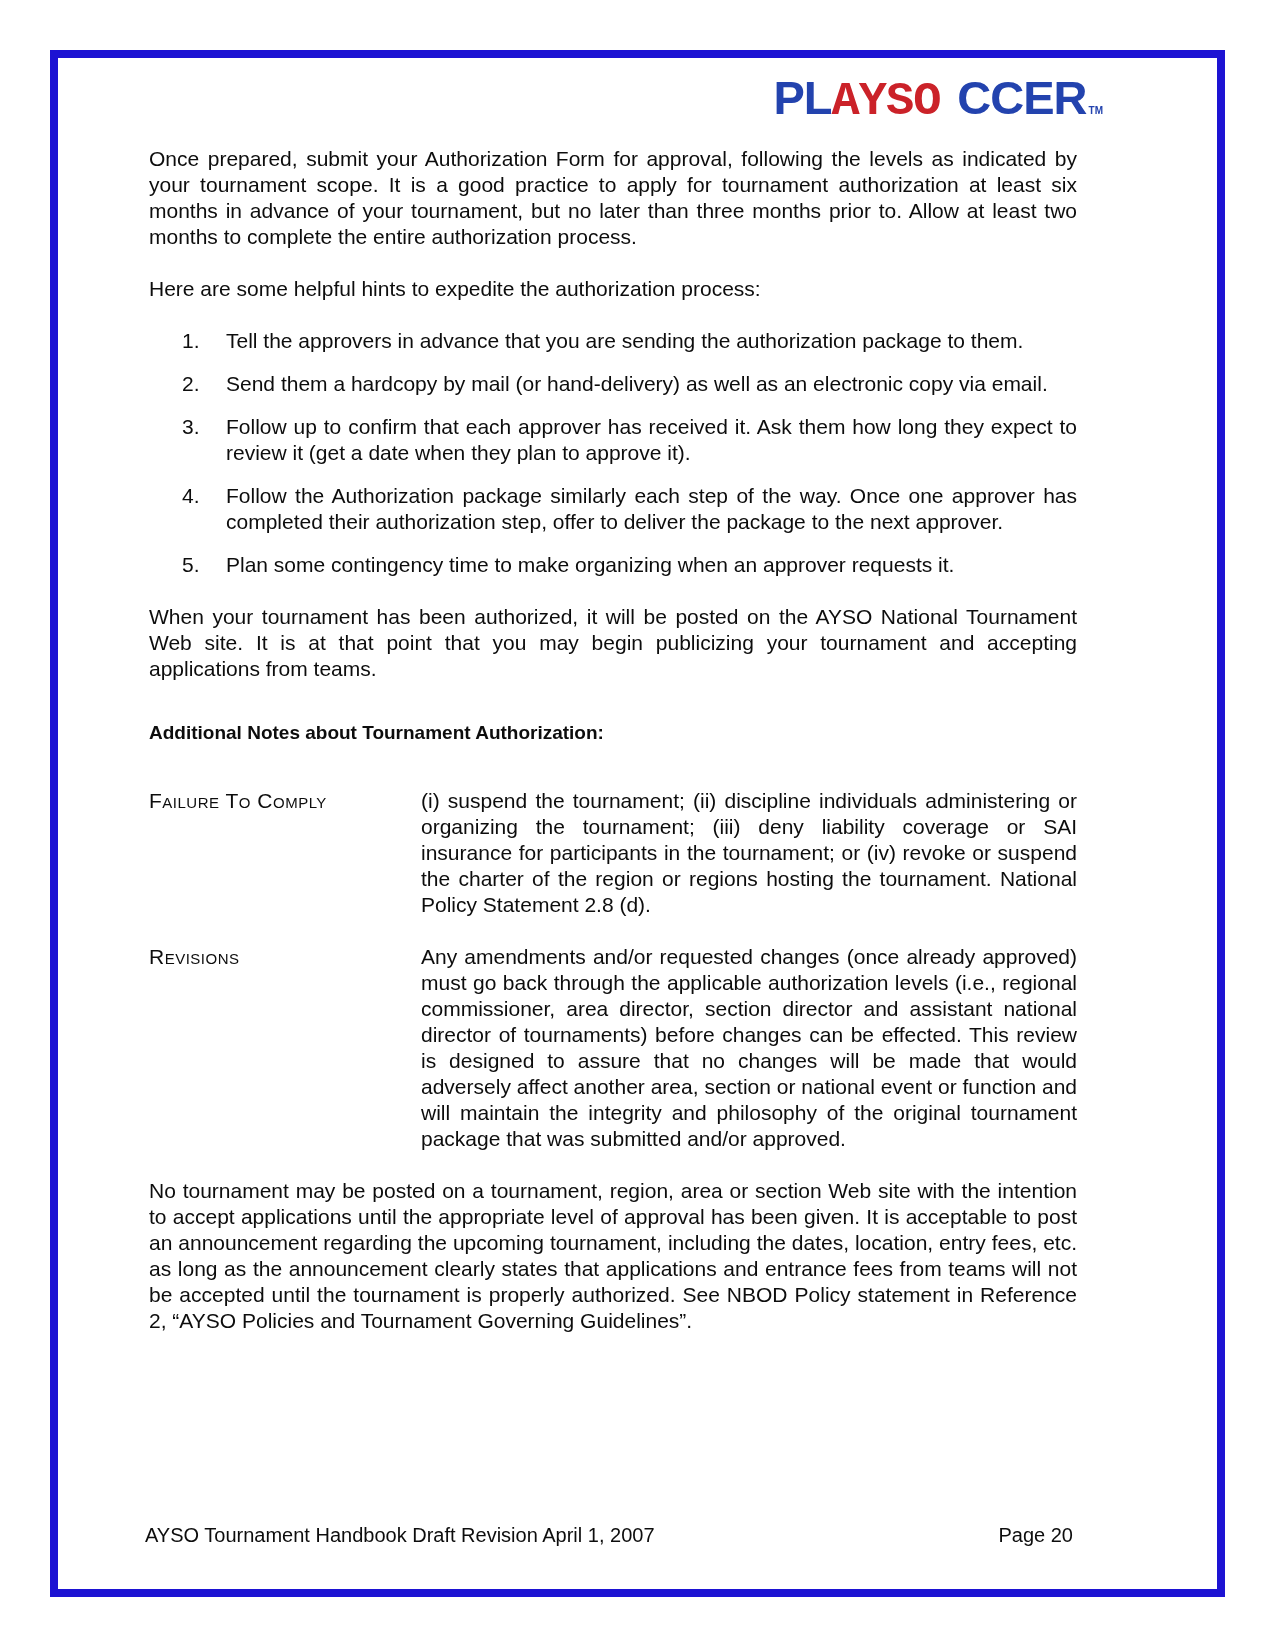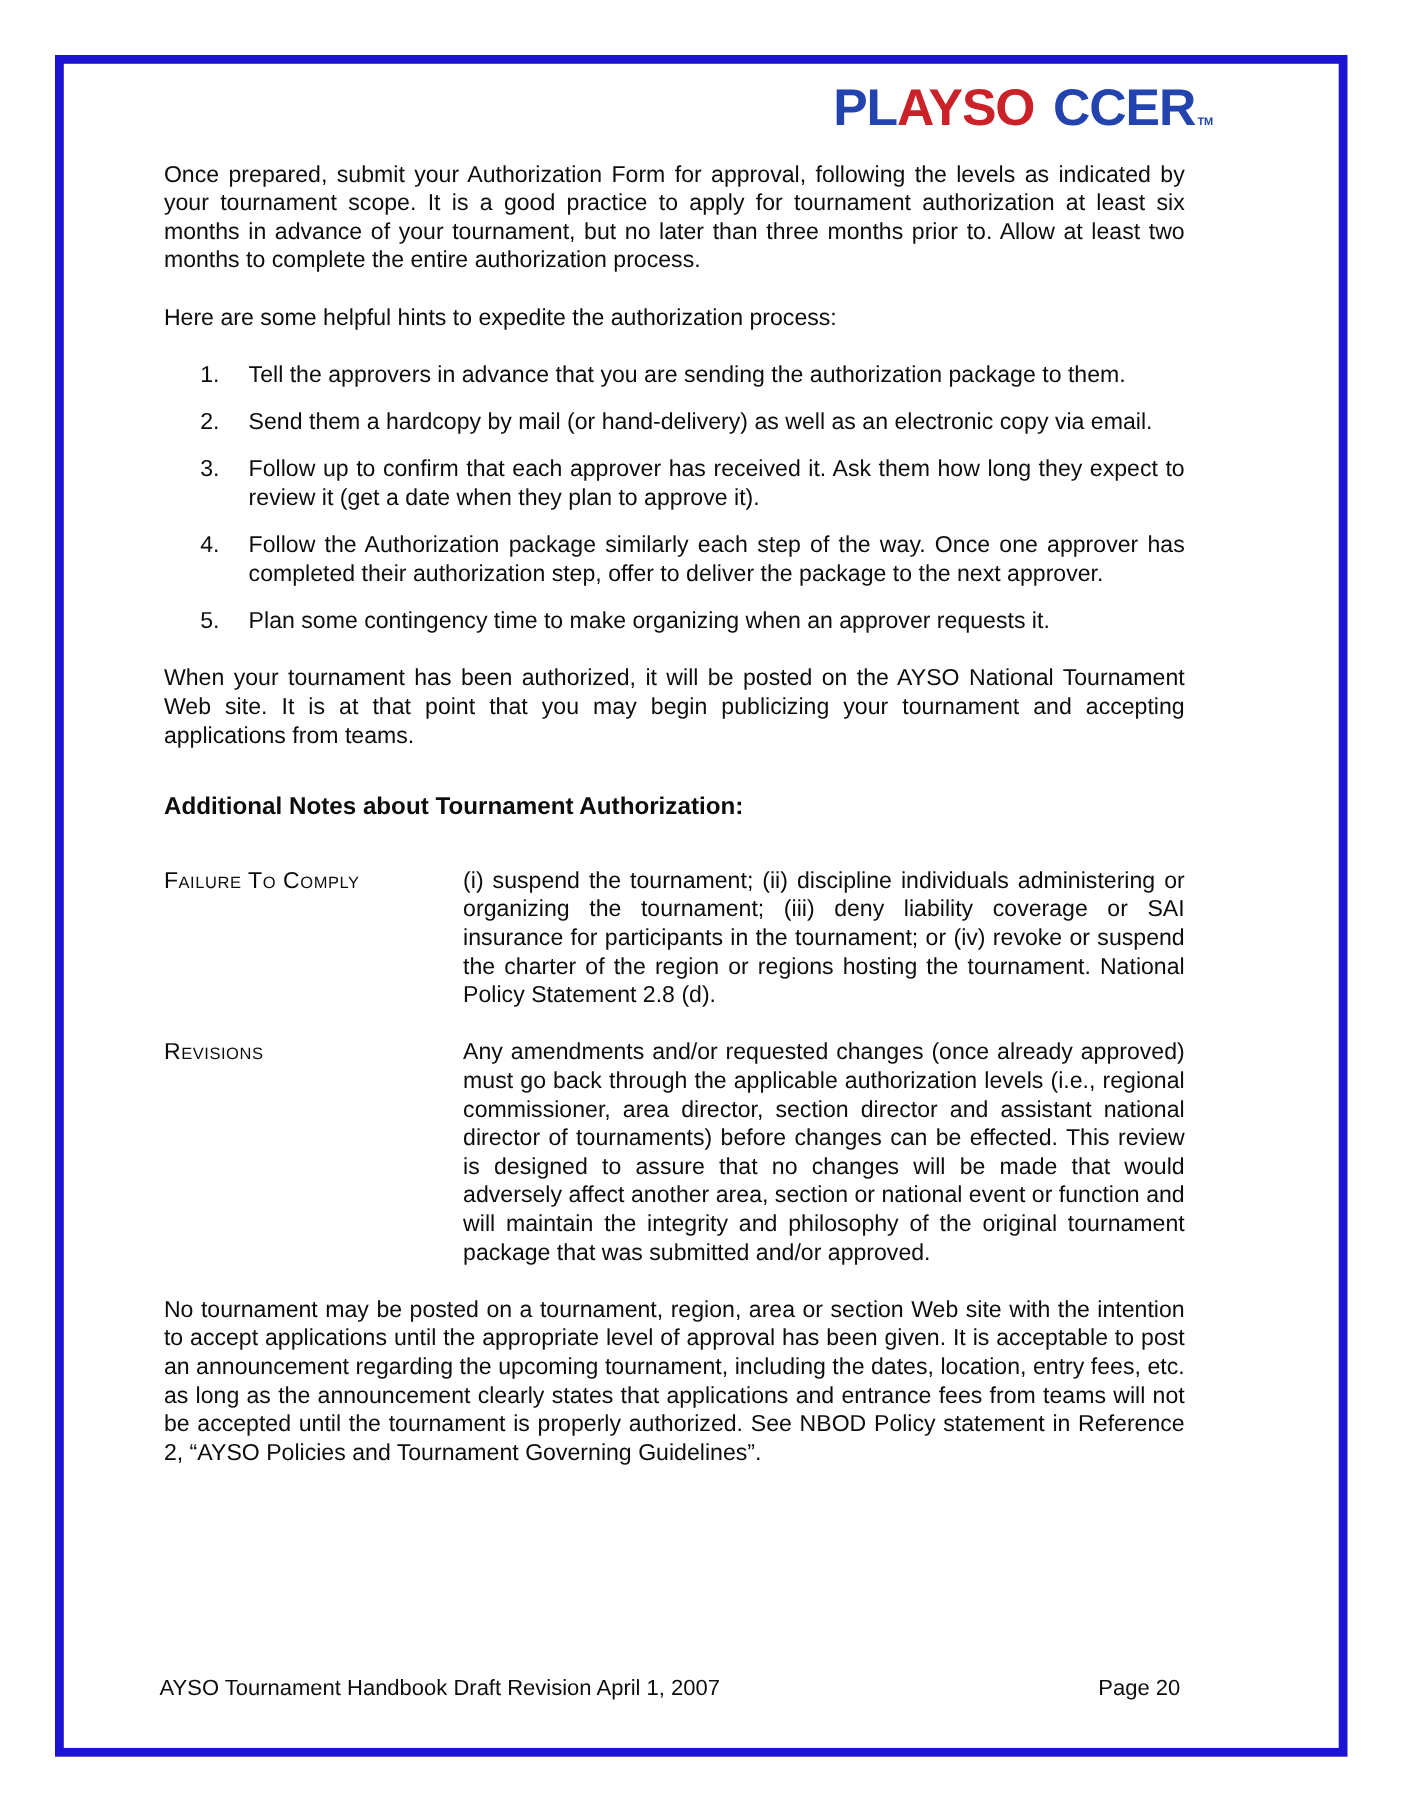--- a/index.html
+++ b/index.html
@@ -64,21 +64,21 @@
   .hint-num {
     margin-left: 33px;
     width: 44px;
     flex: 0 0 44px;
   }
   .hint-text {
     flex: 1;
     text-align: justify;
   }
   .notes-heading {
-    font-size: 22px;
+    font-size: 19px;
     font-weight: bold;
     margin: 38px 0 42px 0;
   }
   .entry {
     display: flex;
     margin-bottom: 26px;
   }
   .entry-label {
     flex: 0 0 272px;
     width: 272px;
@@ -101,21 +101,21 @@
   }
 </style>
 </head>
 <body>
 
 <div>
 
   <div class="frame" style="border-color: rgb(29, 19, 211);"></div>
 
   <div class="logo">
-    <span class="lg-blue" style="color: rgb(35, 67, 174);">PL</span><span class="lg-red" style="color: rgb(203, 34, 41);">AYSO</span><span class="lg-blue" style="color: rgb(35, 67, 174);">CCER</span><span class="lg-tm" style="color: rgb(35, 67, 174);">TM</span>
+    <span class="lg-blue" style="color: rgb(35, 67, 174);">PL</span><span class="lg-red" style="color: rgb(203, 34, 41); font-family: Liberation Mono, monospace;">AYSO</span><span class="lg-blue" style="color: rgb(35, 67, 174);">CCER</span><span class="lg-tm" style="color: rgb(35, 67, 174);">TM</span>
   </div>
 
   <div class="content">
 
     <p class="para justify">Once prepared, submit your Authorization Form for approval, following the levels as indicated by your tournament scope. It is a good practice to apply for tournament authorization at least six months in advance of your tournament, but no later than three months prior to. Allow at least two months to complete the entire authorization process.</p>
 
     <p class="para">Here are some helpful hints to expedite the authorization process:</p>
 
     <div class="hint-list">
       <div class="hint-item">

